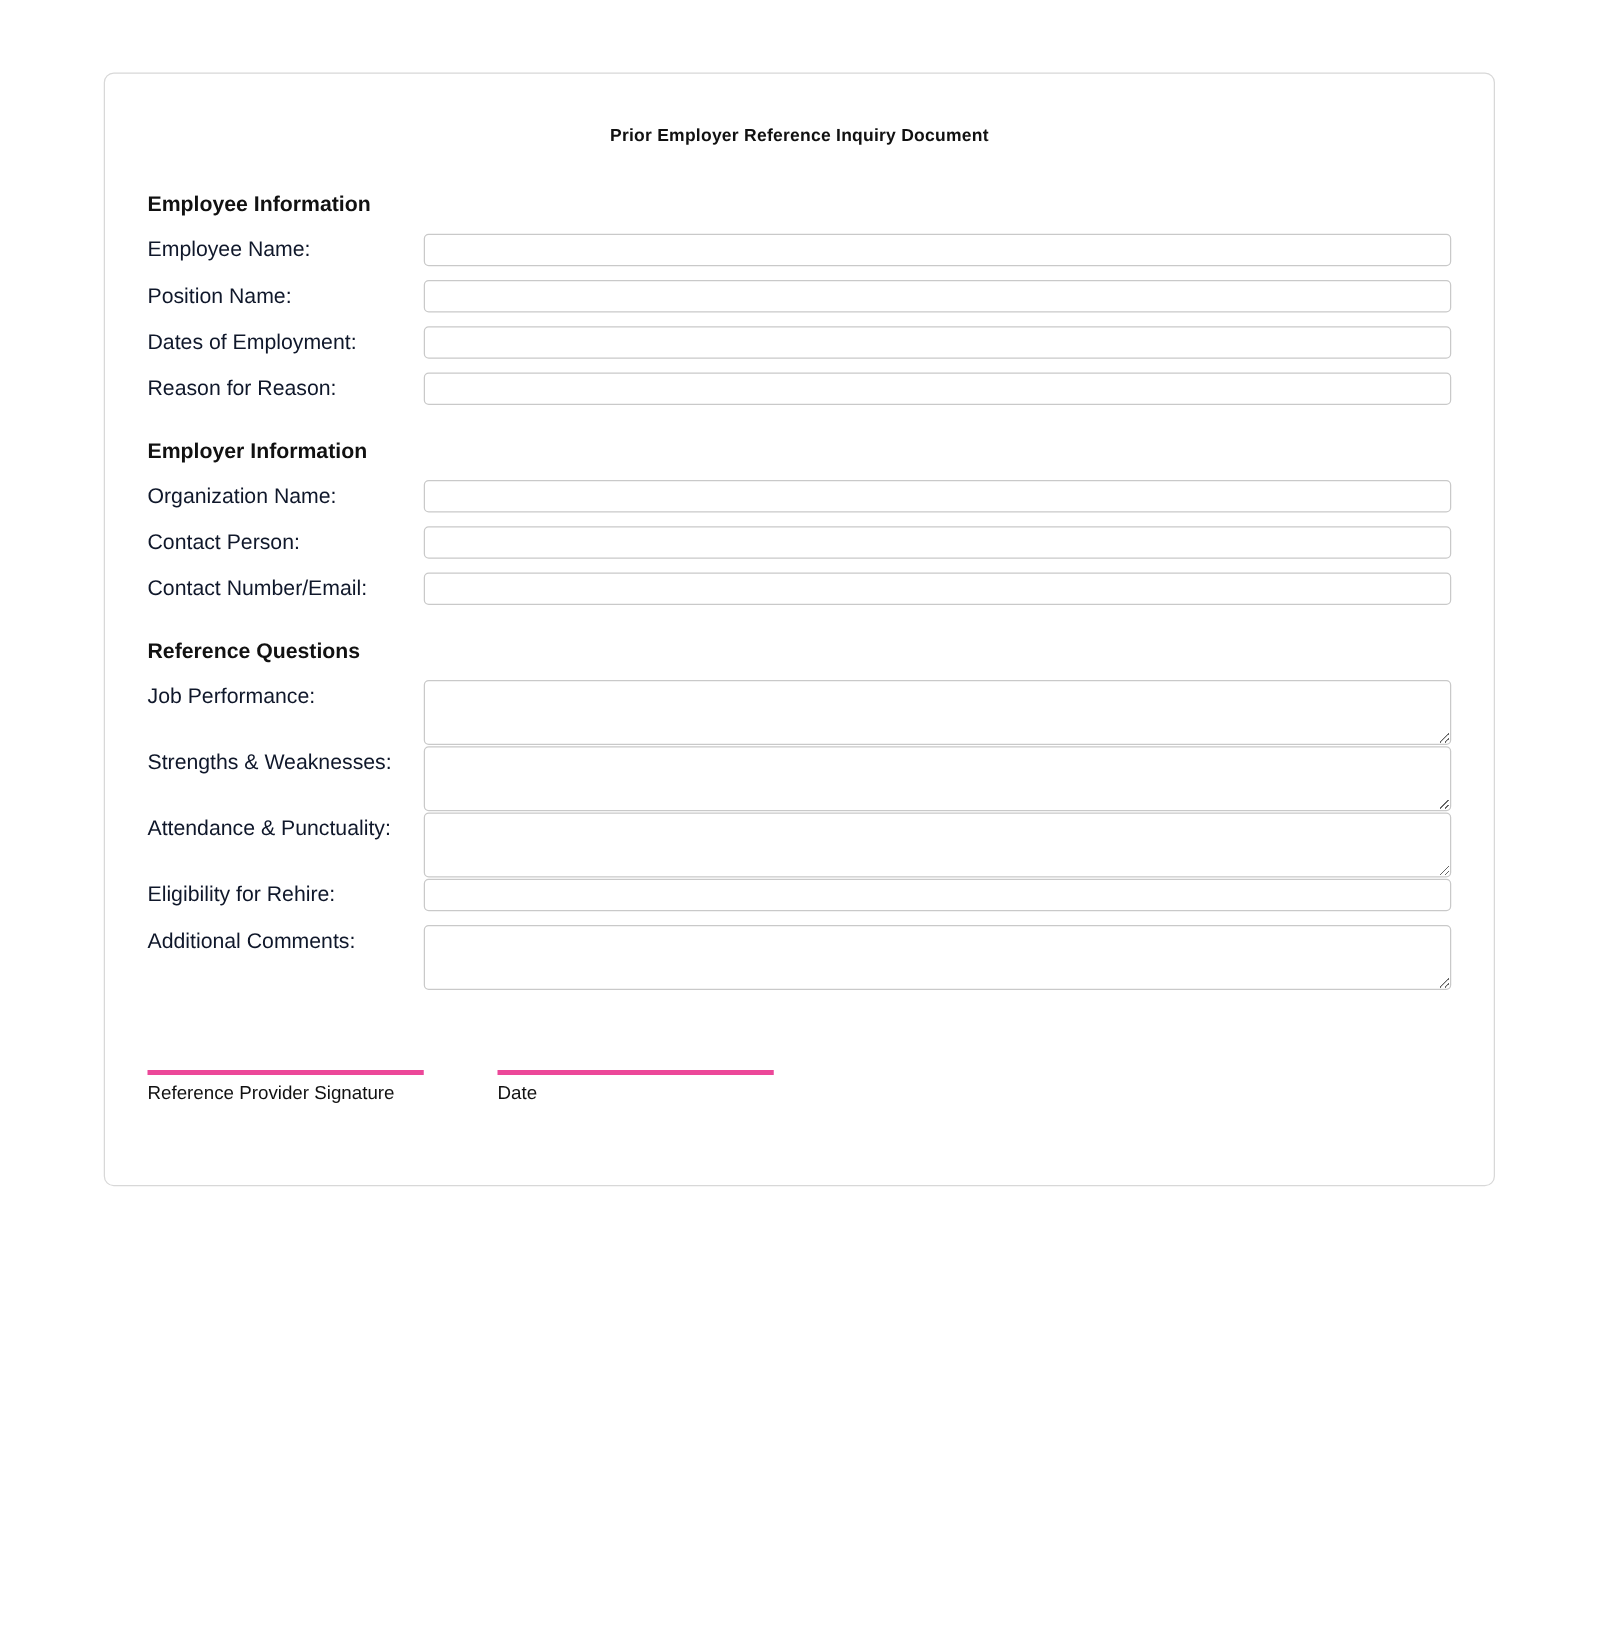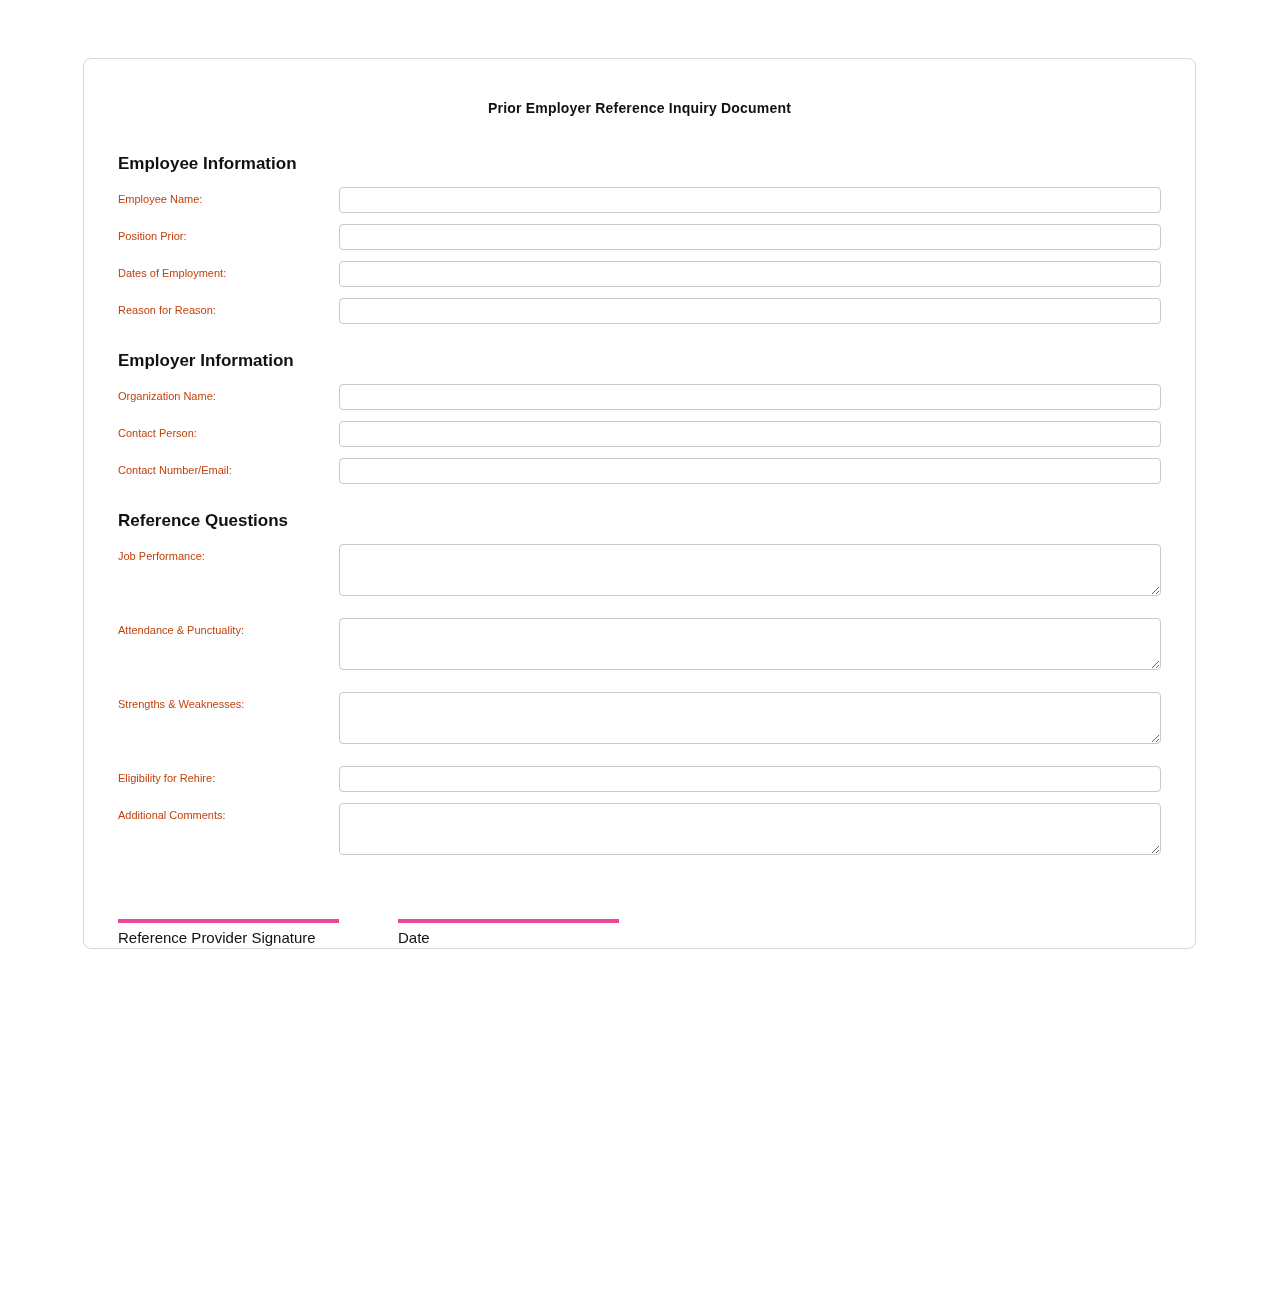--- a/index.html
+++ b/index.html
@@ -40,29 +40,29 @@
   }
   .section-heading.first {
     margin-top: 33px;
   }
   .row {
     display: flex;
     align-items: flex-start;
     margin-bottom: 11px;
   }
   .row.textarea-row {
-    margin-bottom: 22px;
+    margin-bottom: 1px;
   }
   .field-label {
     flex: 0 0 221px;
     width: 221px;
-    font-size: 11px;
+    font-size: 17px;
     line-height: 19px;
     padding-top: 3px;
-    color: #c2410c;
+    color: #0f172a;
   }
   .text-input {
     flex: 1;
     height: 26px;
     border: 1px solid #c9c9c9;
     border-radius: 4px;
     background: #ffffff;
     font-family: inherit;
     font-size: 14px;
     padding: 2px 7px;
@@ -106,21 +106,21 @@
   <h1 class="form-title">Prior Employer Reference Inquiry Document</h1>
 
   <h2 class="section-heading first">Employee Information</h2>
 
   <div class="row">
     <label class="field-label">Employee Name:</label>
     <input type="text" class="text-input" value="" style="">
   </div>
 
   <div class="row">
-    <label class="field-label">Position Prior:</label>
+    <label class="field-label">Position Name:</label>
     <input type="text" class="text-input" value="" style="">
   </div>
 
   <div class="row">
     <label class="field-label">Dates of Employment:</label>
     <input type="text" class="text-input" value="" style="">
   </div>
 
   <div class="row">
     <label class="field-label">Reason for Reason:</label>
@@ -145,26 +145,26 @@
   </div>
 
   <h2 class="section-heading">Reference Questions</h2>
 
   <div class="row textarea-row">
     <label class="field-label">Job Performance:</label>
     <textarea class="textarea-input" style=""></textarea>
   </div>
 
   <div class="row textarea-row">
-    <label class="field-label">Attendance &amp; Punctuality:</label>
+    <label class="field-label">Strengths &amp; Weaknesses:</label>
     <textarea class="textarea-input" style=""></textarea>
   </div>
 
   <div class="row textarea-row">
-    <label class="field-label">Strengths &amp; Weaknesses:</label>
+    <label class="field-label">Attendance &amp; Punctuality:</label>
     <textarea class="textarea-input" style=""></textarea>
   </div>
 
   <div class="row">
     <label class="field-label">Eligibility for Rehire:</label>
     <input type="text" class="text-input" value="" style="">
   </div>
 
   <div class="row textarea-row">
     <label class="field-label">Additional Comments:</label>

